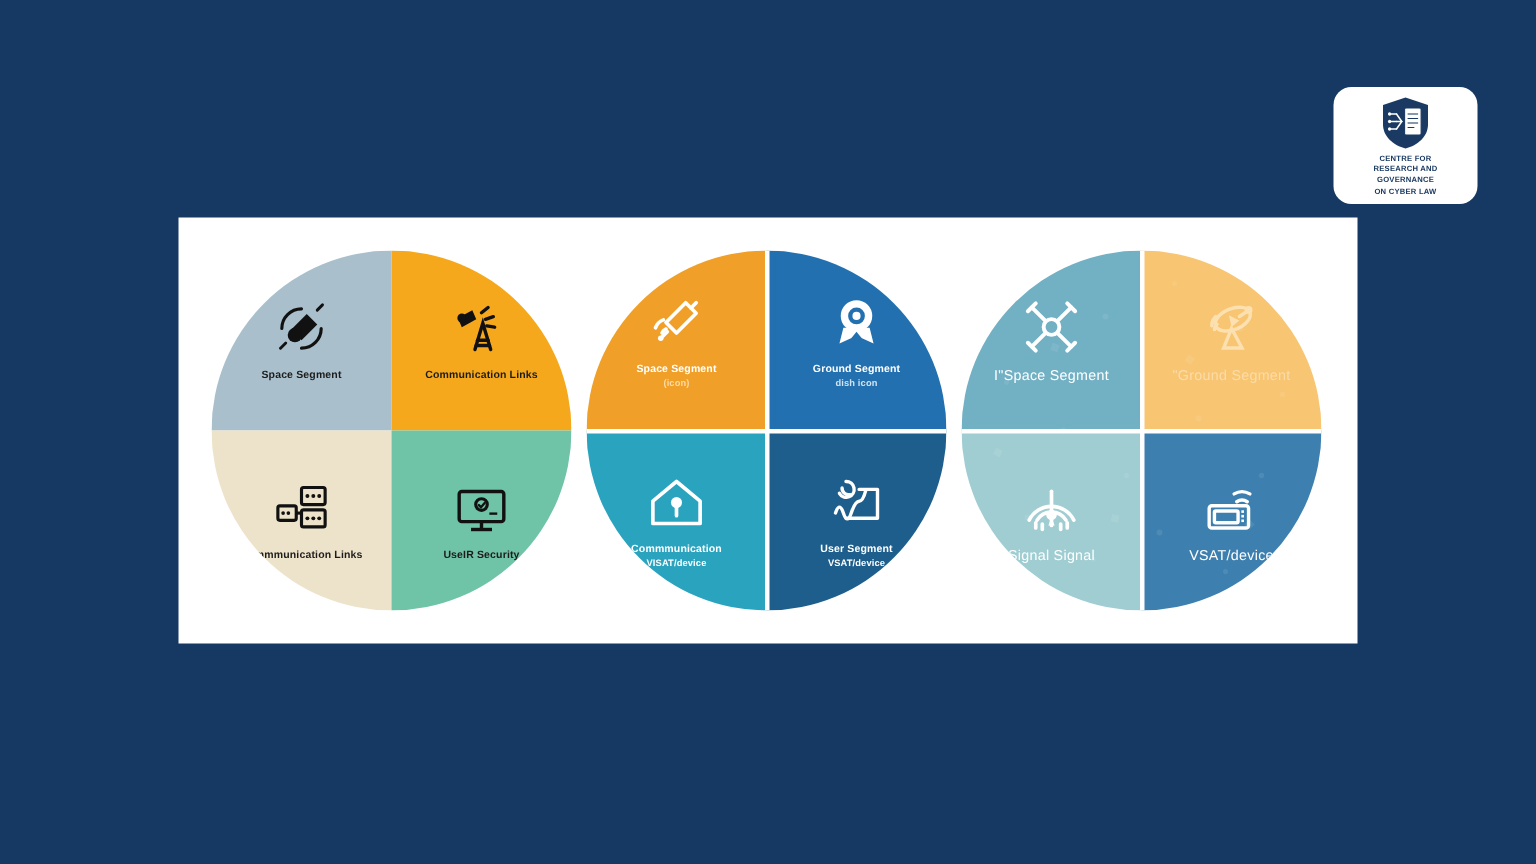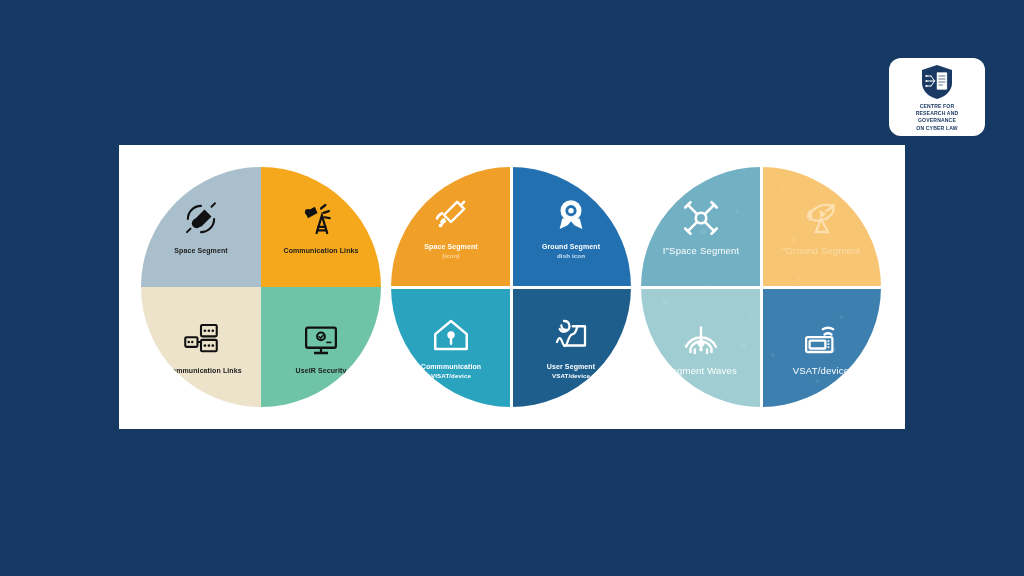--- a/index.html
+++ b/index.html
@@ -309,21 +309,21 @@
             <path d="M24 12 v26"></path>
             <path d="M12 36 v4"></path>
               <path d="M17 37 v4"></path>
             <path d="M31 37 v4"></path>
               <path d="M36 36 v4"></path>
           </g>
           <circle cx="24" cy="30" r="4" fill="#fff"></circle>
           <path d="M24 32 l-2.4 6 h4.8z" fill="#fff"></path>
         </svg>
       </span>
-      <div class="q-label" style="color:#ffffff;">Segment Waves</div>
+      <div class="q-label" style="color:#ffffff;">Signal Signal</div>
     </div>
 
     <div class="quad q-br" style="background:#3d7fae;">
       <span class="q-icon">
         <svg viewBox="0 0 48 48">
           <g fill="none" stroke="#fff" stroke-width="2.6" stroke-linecap="round">
             <path d="M26 14 a12 12 0 0 1 12 0"></path>
             <path d="M28 20 a7 7 0 0 1 8 0"></path>
             <rect x="7" y="23" width="30" height="17" rx="2"></rect>
             <rect x="11" y="27" width="18" height="9" rx="1"></rect>

